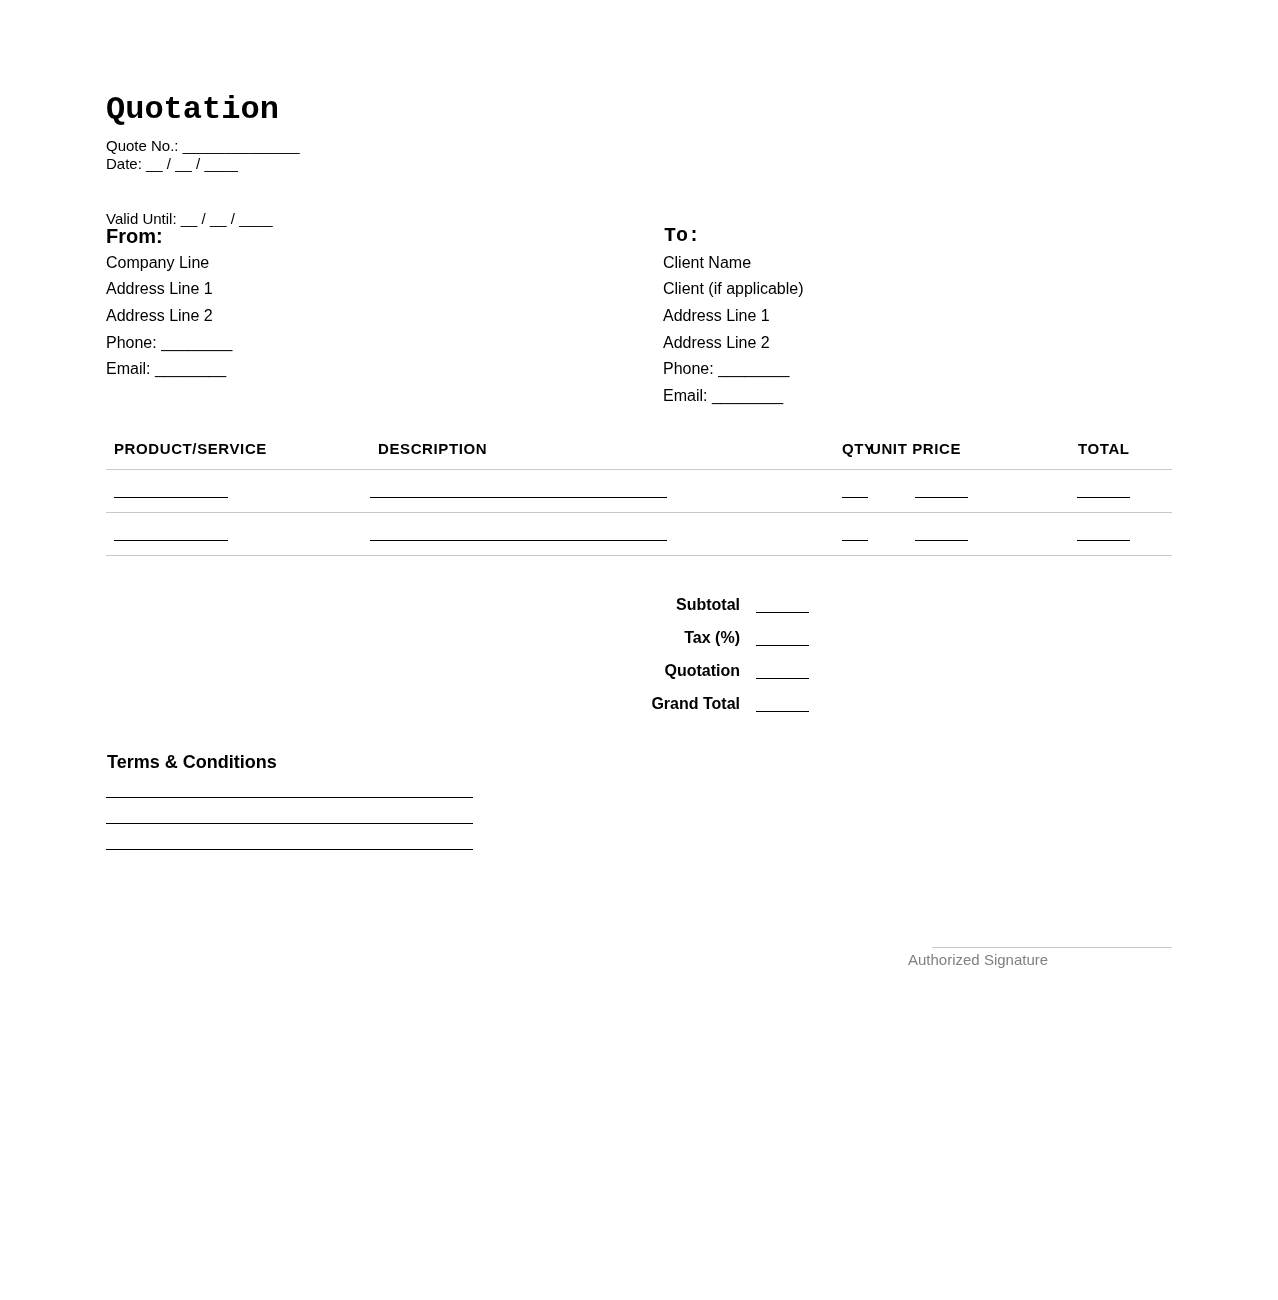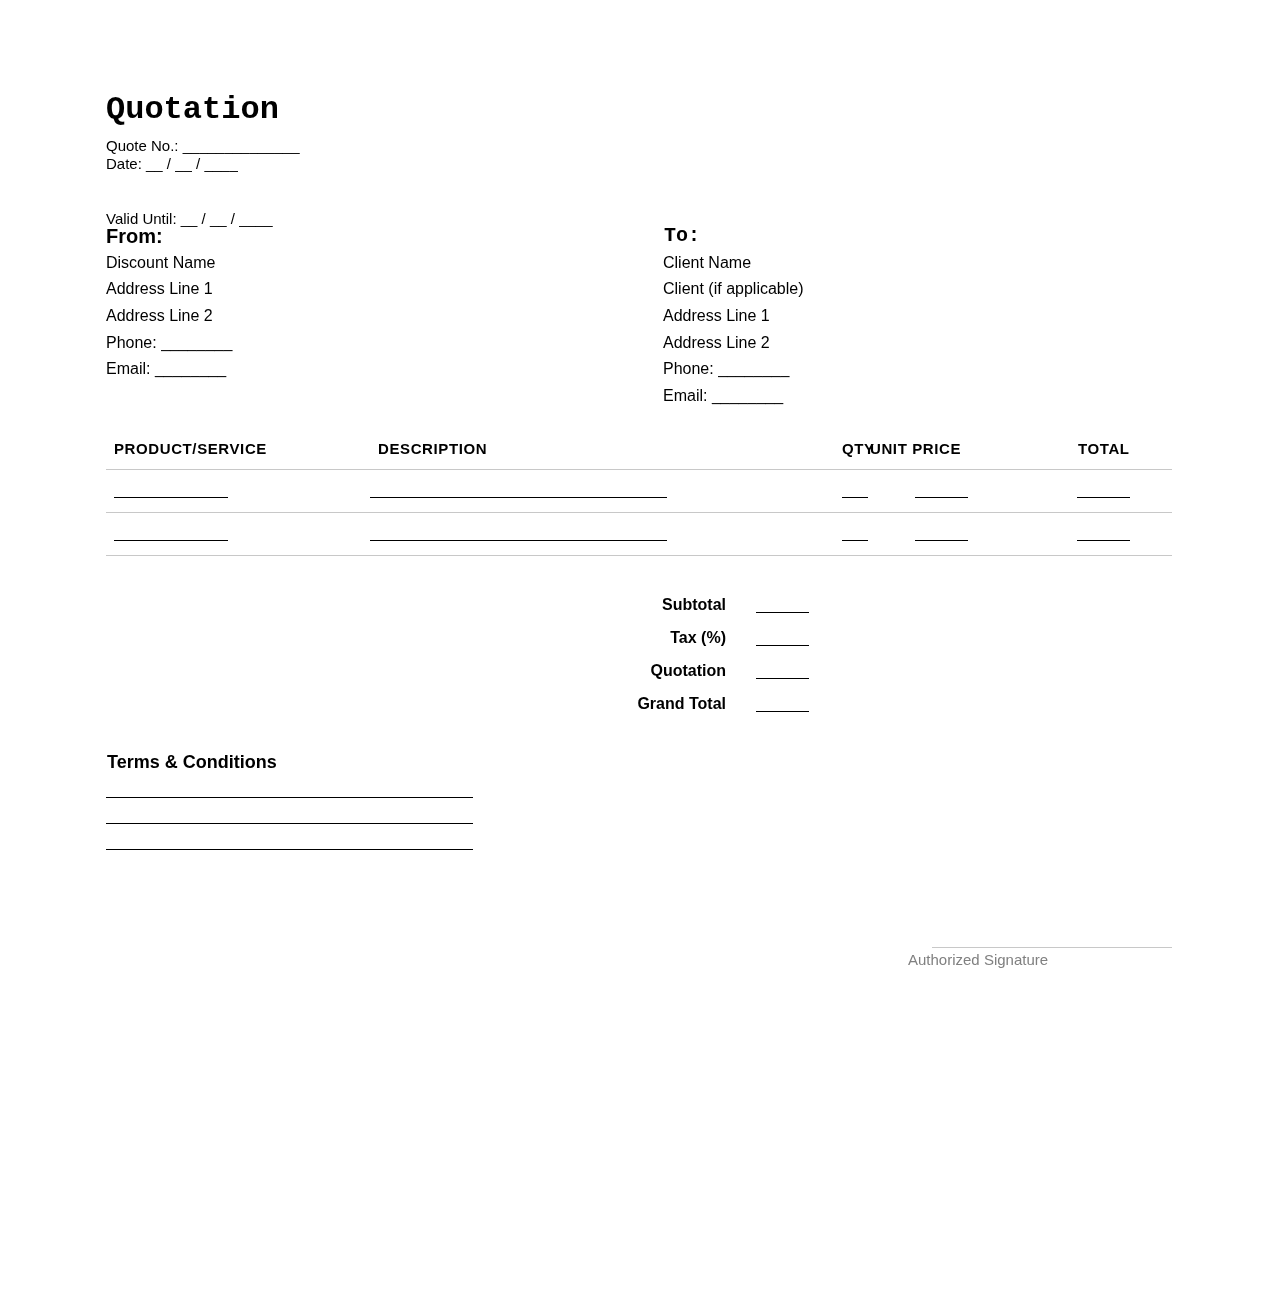--- a/index.html
+++ b/index.html
@@ -8,36 +8,36 @@
       font-family: "Liberation Sans", sans-serif; color: #000;
     }
     .abs { position: absolute; white-space: pre; }
     .title { left: 106px; top: 90px; font-size: 32px; font-weight: bold; line-height: 40px; font-family: Liberation Mono, monospace; }
     .meta { left: 106px; font-size: 15px; line-height: 18px; }
     .party-head { font-size: 20px; font-weight: bold; line-height: 20px; }
     .party-line { font-size: 16px; line-height: 20px; }
     .th { top: 440px; font-size: 15px; font-weight: bold; letter-spacing: 0.6px; line-height: 18px; }
     .hline { position: absolute; left: 106px; width: 1066px; height: 1px; background: #c8c8c8; }
     .blank { position: absolute; height: 1px; background: #000; }
-    .sum-label { font-size: 16px; font-weight: bold; line-height: 20px; text-align: right; width: 160px; left: 566px; }
+    .sum-label { font-size: 16px; font-weight: bold; line-height: 20px; text-align: right; width: 160px; left: 580px; }
     .terms-title { left: 107px; top: 751px; font-size: 18px; font-weight: bold; line-height: 22px; }
     .sig-line { position: absolute; left: 932px; top: 947px; width: 240px; height: 1px; background: #c8c8c8; }
     .sig-label { left: 908px; top: 951px; font-size: 15px; color: #808080; line-height: 18px; }
   </style>
 </head>
 <body>
 
 <div class="abs title">Quotation</div>
 <div class="abs meta" style="top:137px;">Quote No.: ______________</div>
 <div class="abs meta" style="top:155px;">Date: __ / __ / ____</div>
 <div class="abs meta" style="top:173px;margin-top:37px;">Valid Until: __ / __ / ____</div>
 
 <div>
   <div class="abs party-head" style="left:106px; top:226px;">From:</div>
-  <div class="abs party-line" style="left:106px; top:253px;">Discount Name</div>
+  <div class="abs party-line" style="left:106px; top:253px;">Company Line</div>
   <div class="abs party-line" style="left:106px; top:279px;">Address Line 1</div>
   <div class="abs party-line" style="left:106px; top:306px;">Address Line 2</div>
   <div class="abs party-line" style="left:106px; top:333px;">Phone: ________</div>
   <div class="abs party-line" style="left:106px; top:359px;">Email: ________</div>
 </div>
 
 <div>
   <div class="abs party-head" style="left:664px; top:226px;font-family:Liberation Mono, monospace;">To:</div>
   <div class="abs party-line" style="left:663px; top:253px;">Client Name</div>
   <div class="abs party-line" style="left:663px; top:279px;">Client (if applicable)</div>

